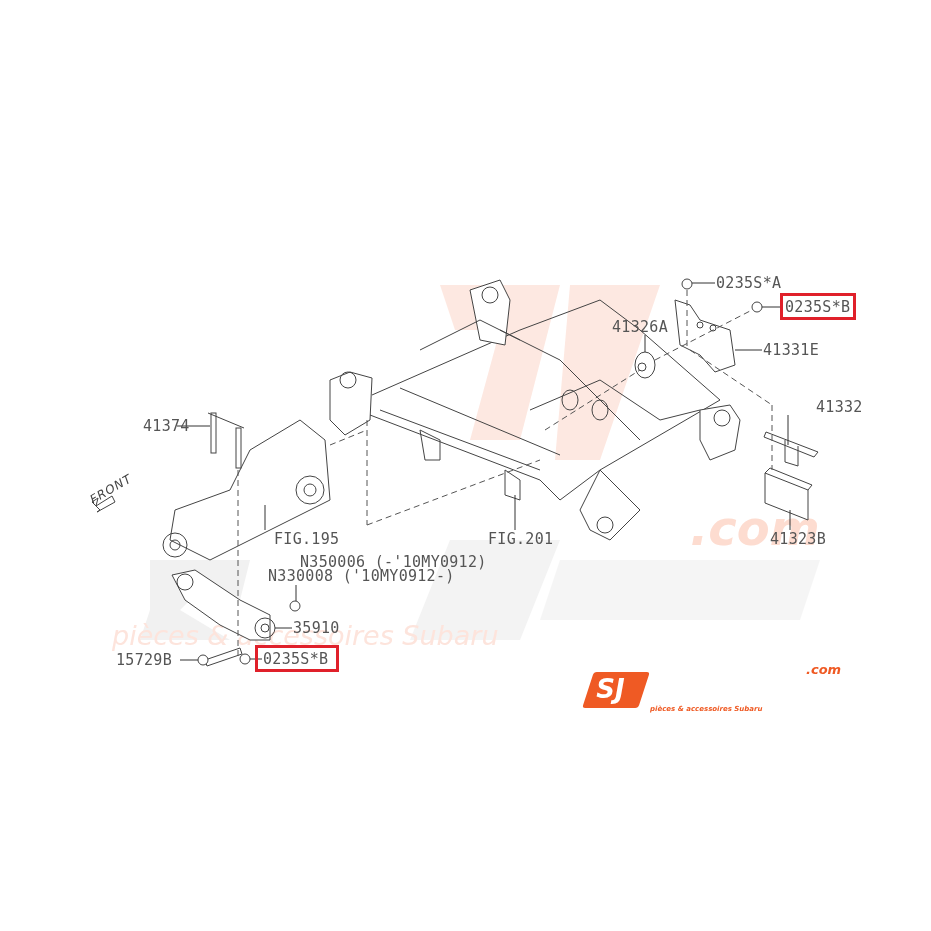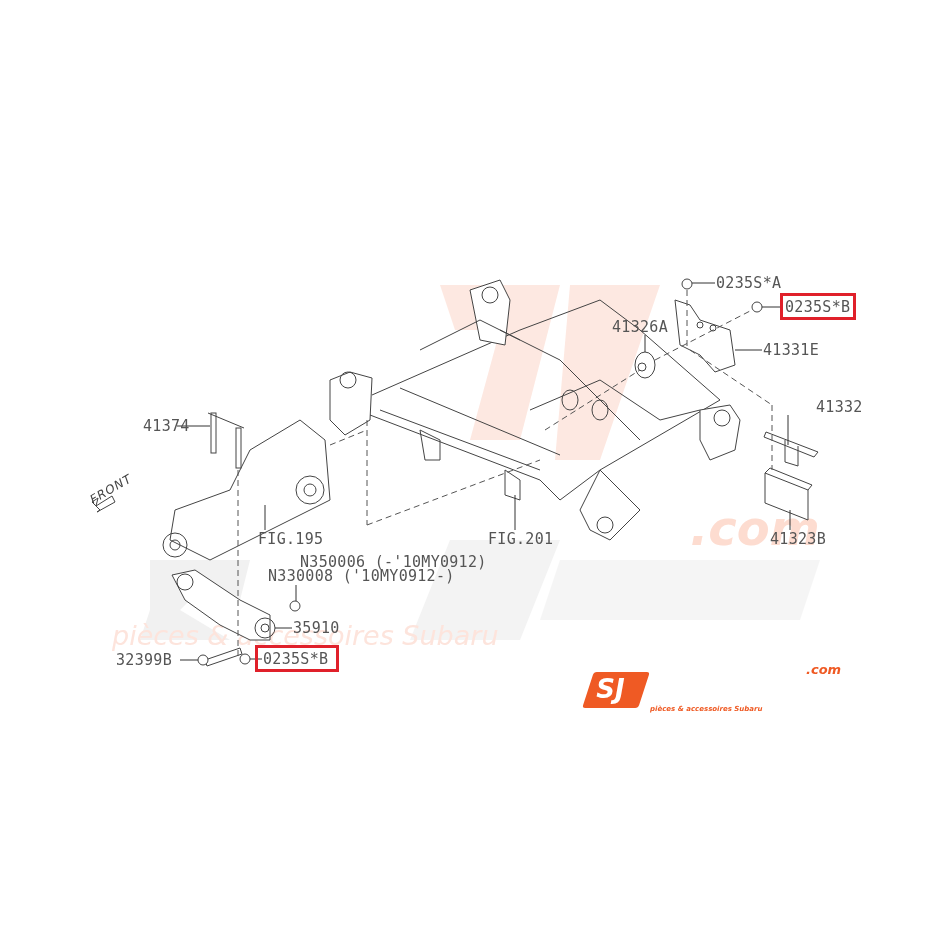--- a/index.html
+++ b/index.html
@@ -154,26 +154,26 @@
   <div class="front">FRONT</div>
 
   <div class="label" style="left:716px;top:276px;">0235S*A</div>
   <div class="hl-box" style="left:780px;top:293px;width:76px;height:27px;"></div>
   <div class="label" style="left:785px;top:300px;">0235S*B</div>
   <div class="label" style="left:612px;top:320px;">41326A</div>
   <div class="label" style="left:763px;top:343px;">41331E</div>
   <div class="label" style="left:781px;top:400px;margin-left:35px;">41332</div>
   <div class="label" style="left:770px;top:532px;">41323B</div>
   <div class="label" style="left:143px;top:419px;">41374</div>
-  <div class="label" style="left:258px;top:532px;">FIG.195</div>
+  <div class="label" style="left:274px;top:532px;">FIG.195</div>
   <div class="label" style="left:488px;top:532px;">FIG.201</div>
   <div class="label" style="left:268px;top:555px;padding-left:32px;">N350006 (-'10MY0912)</div>
   <div class="label" style="left:268px;top:569px;">N330008 ('10MY0912-)</div>
   <div class="label" style="left:293px;top:621px;">35910</div>
-  <div class="label" style="left:116px;top:653px;">32399B</div>
+  <div class="label" style="left:116px;top:653px;">15729B</div>
   <div class="hl-box" style="left:255px;top:645px;width:84px;height:27px;"></div>
   <div class="label" style="left:263px;top:652px;">0235S*B</div>
 
   <div class="logo">
     <div class="mark">
         <span>SJ</span>
       </div>
     <div class="dotcom">.com</div>
     <div class="tag">pièces &amp; accessoires Subaru</div>
   </div>

